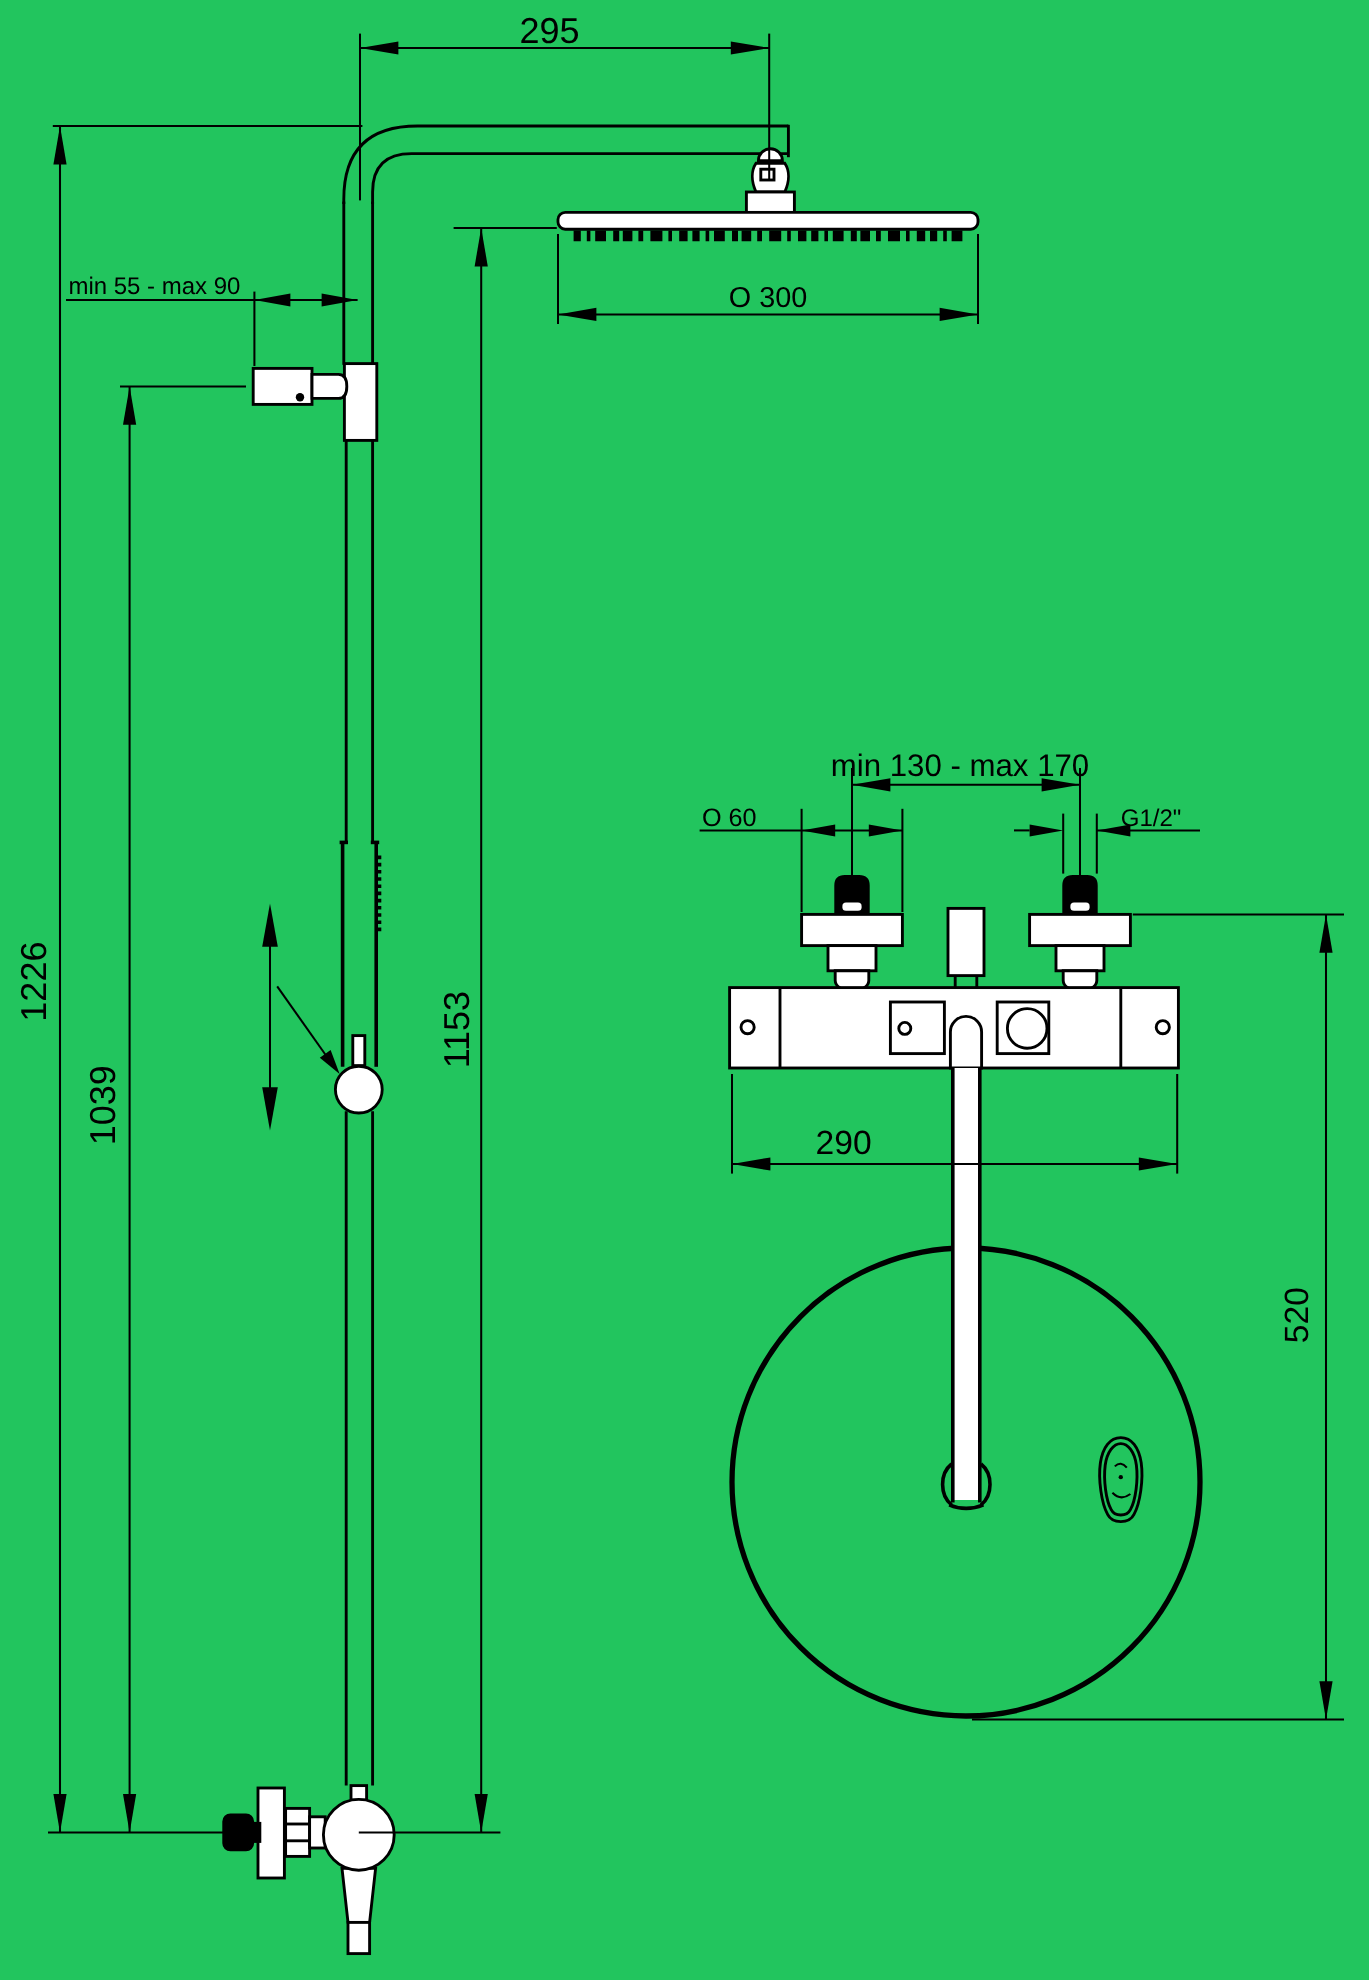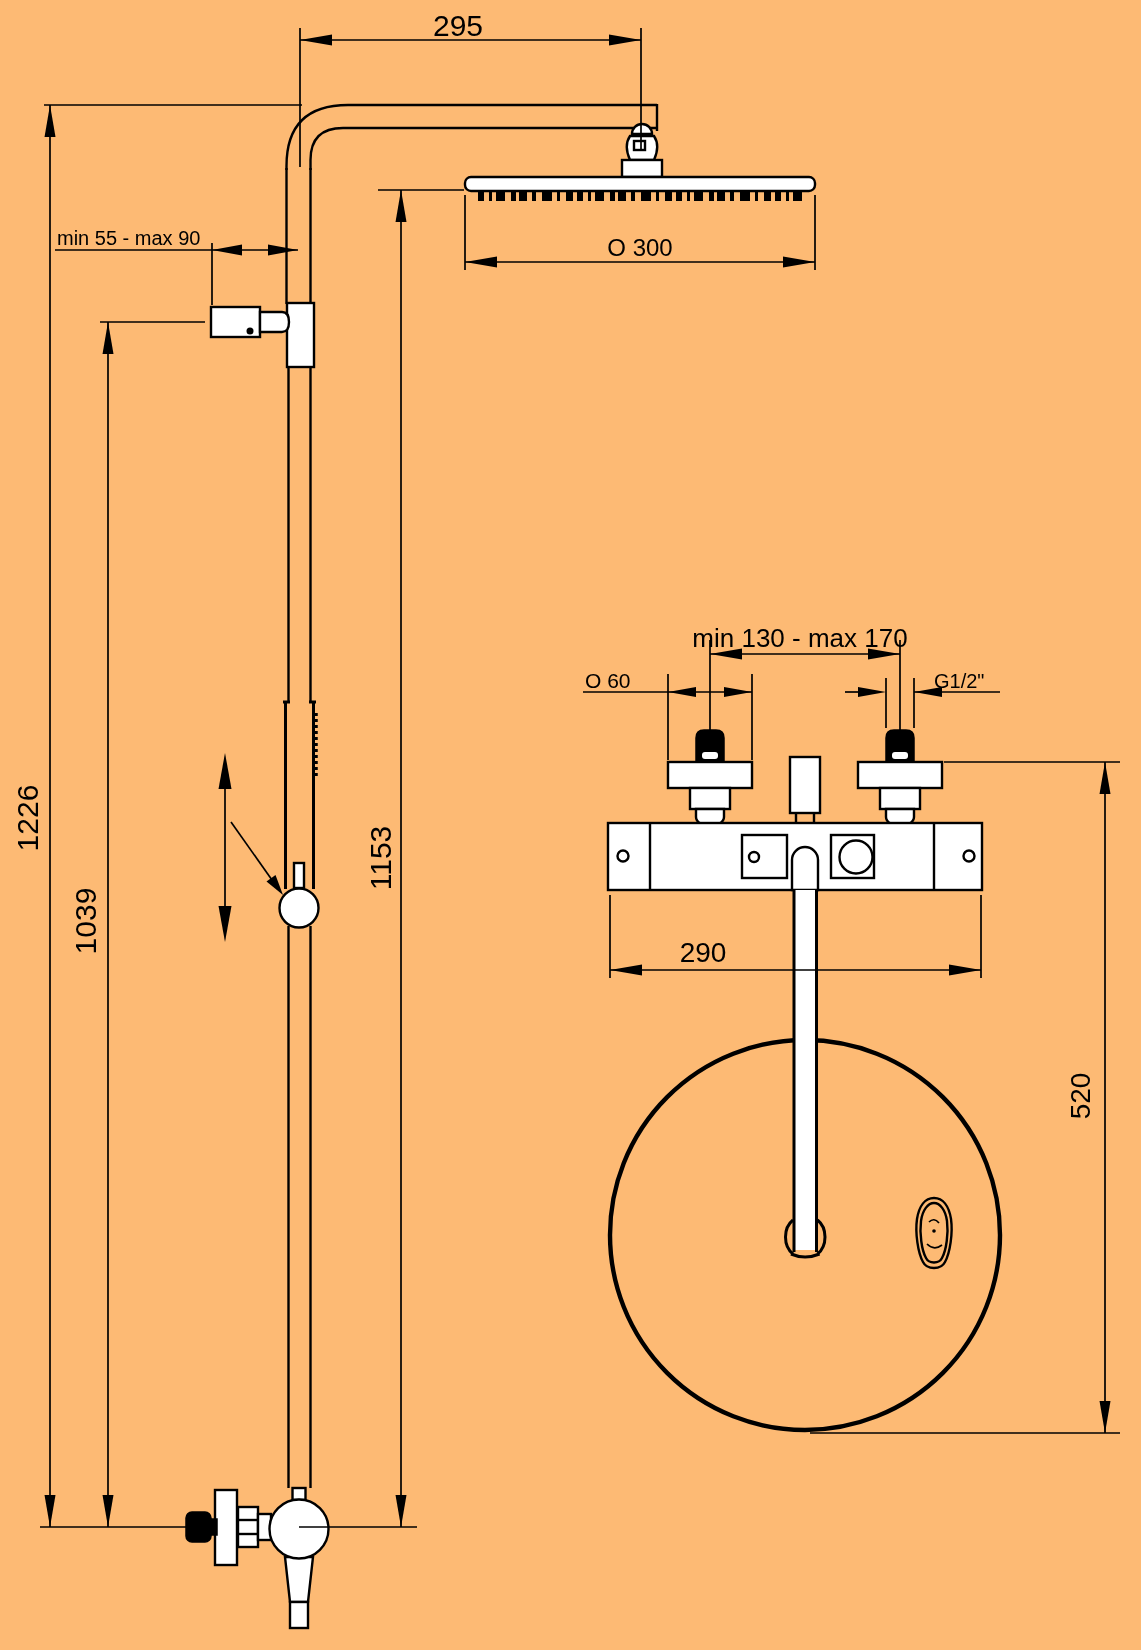--- a/index.html
+++ b/index.html
@@ -1,16 +1,16 @@
 <!DOCTYPE html>
 <html><head>
 <meta charset="utf-8">
 <style>
   html,body{margin:0;padding:0;background:#ffffff;}
-  .canvas{width:1141px;height:1650px;position:relative;background:#fdba74;}
+  .canvas{width:1141px;height:1650px;position:relative;background:#22c55e;}
   svg{display:block;}
   svg text{font-family:"Liberation Sans","DejaVu Sans",sans-serif;fill:#000;}
   .outline{fill:none;stroke:#000;stroke-width:2.4;}
   .outline-w{fill:#fff;stroke:#000;stroke-width:2.4;}
   .thick{fill:none;stroke:#000;stroke-width:3;}
   .dim{fill:none;stroke:#000;stroke-width:1.7;}
   .arrow{fill:#000;stroke:none;}
   .blackpart{fill:#000;stroke:#000;stroke-width:1.5;}
 </style>
 </head>

